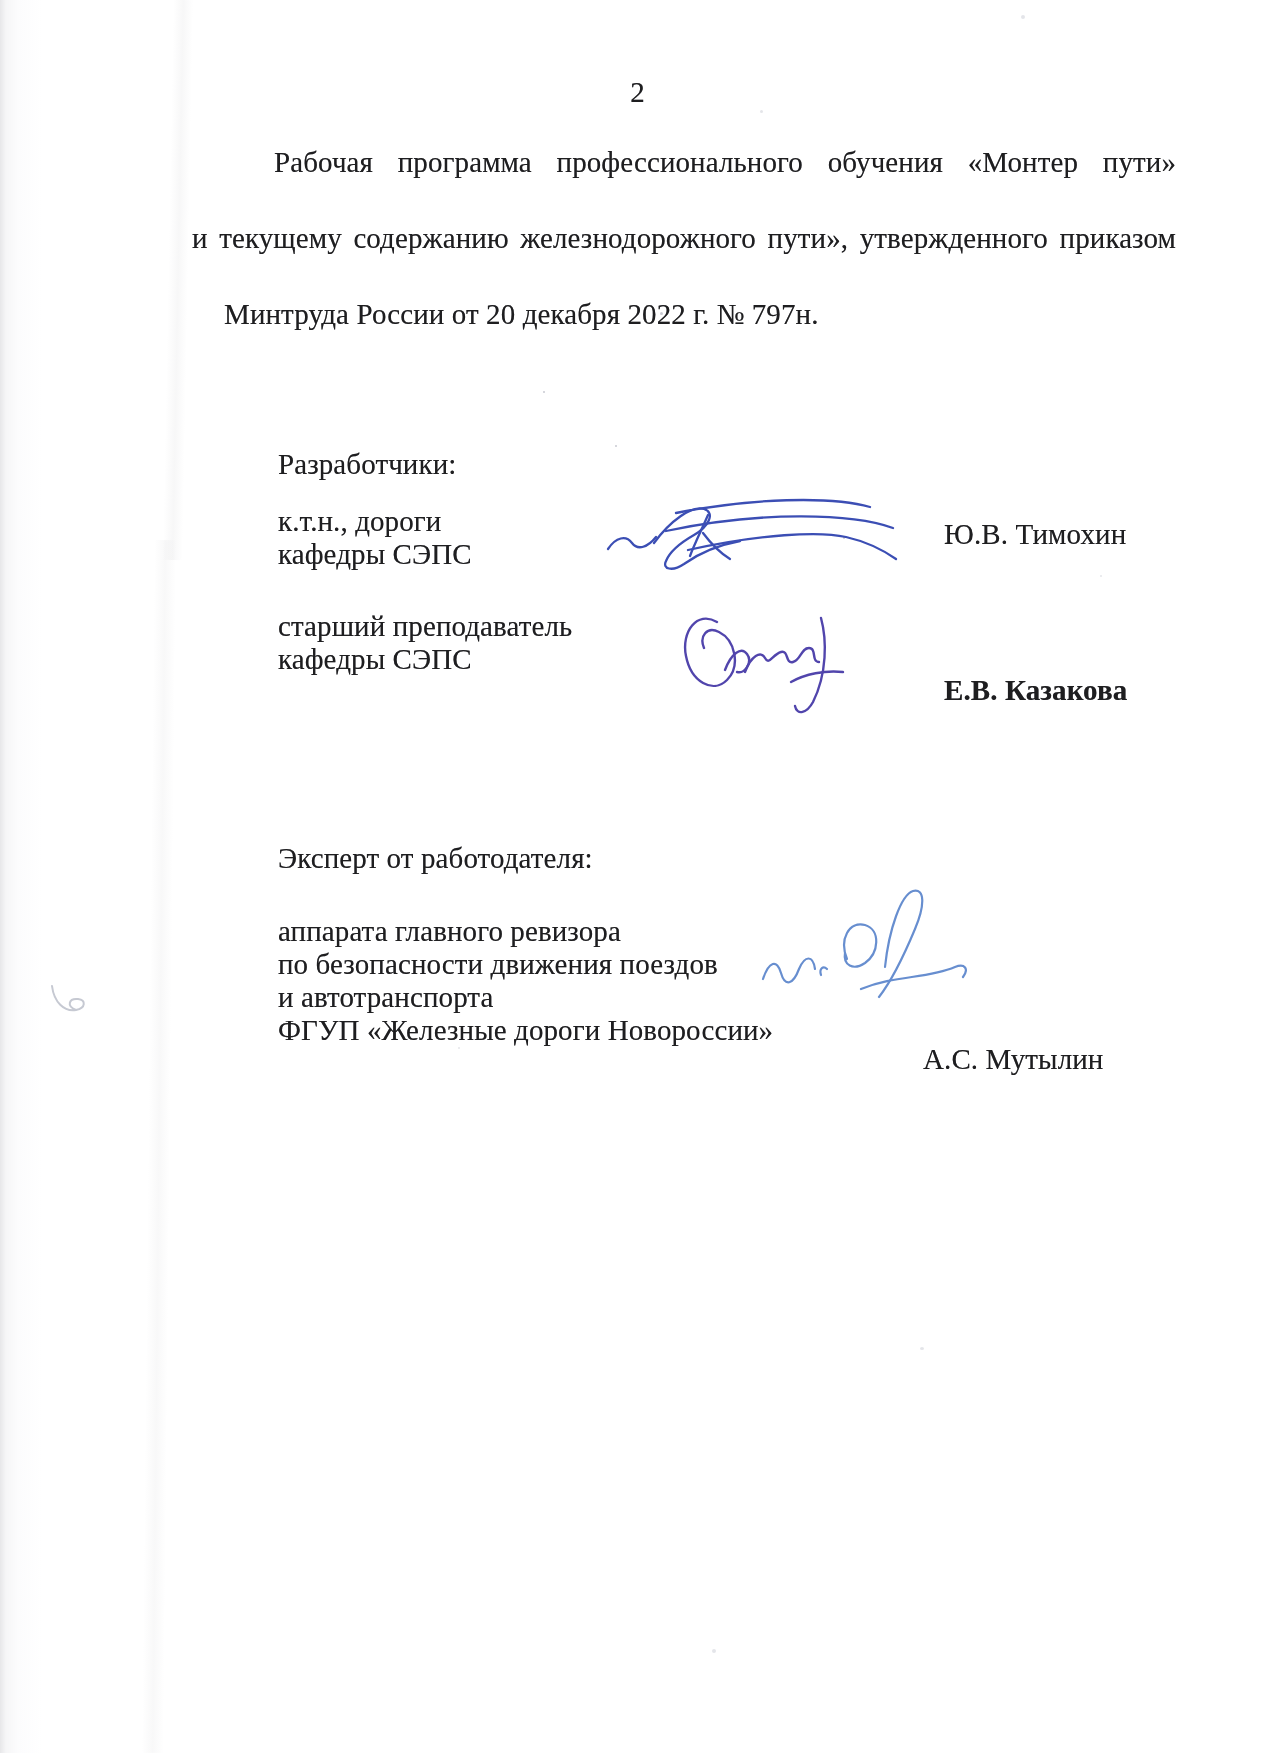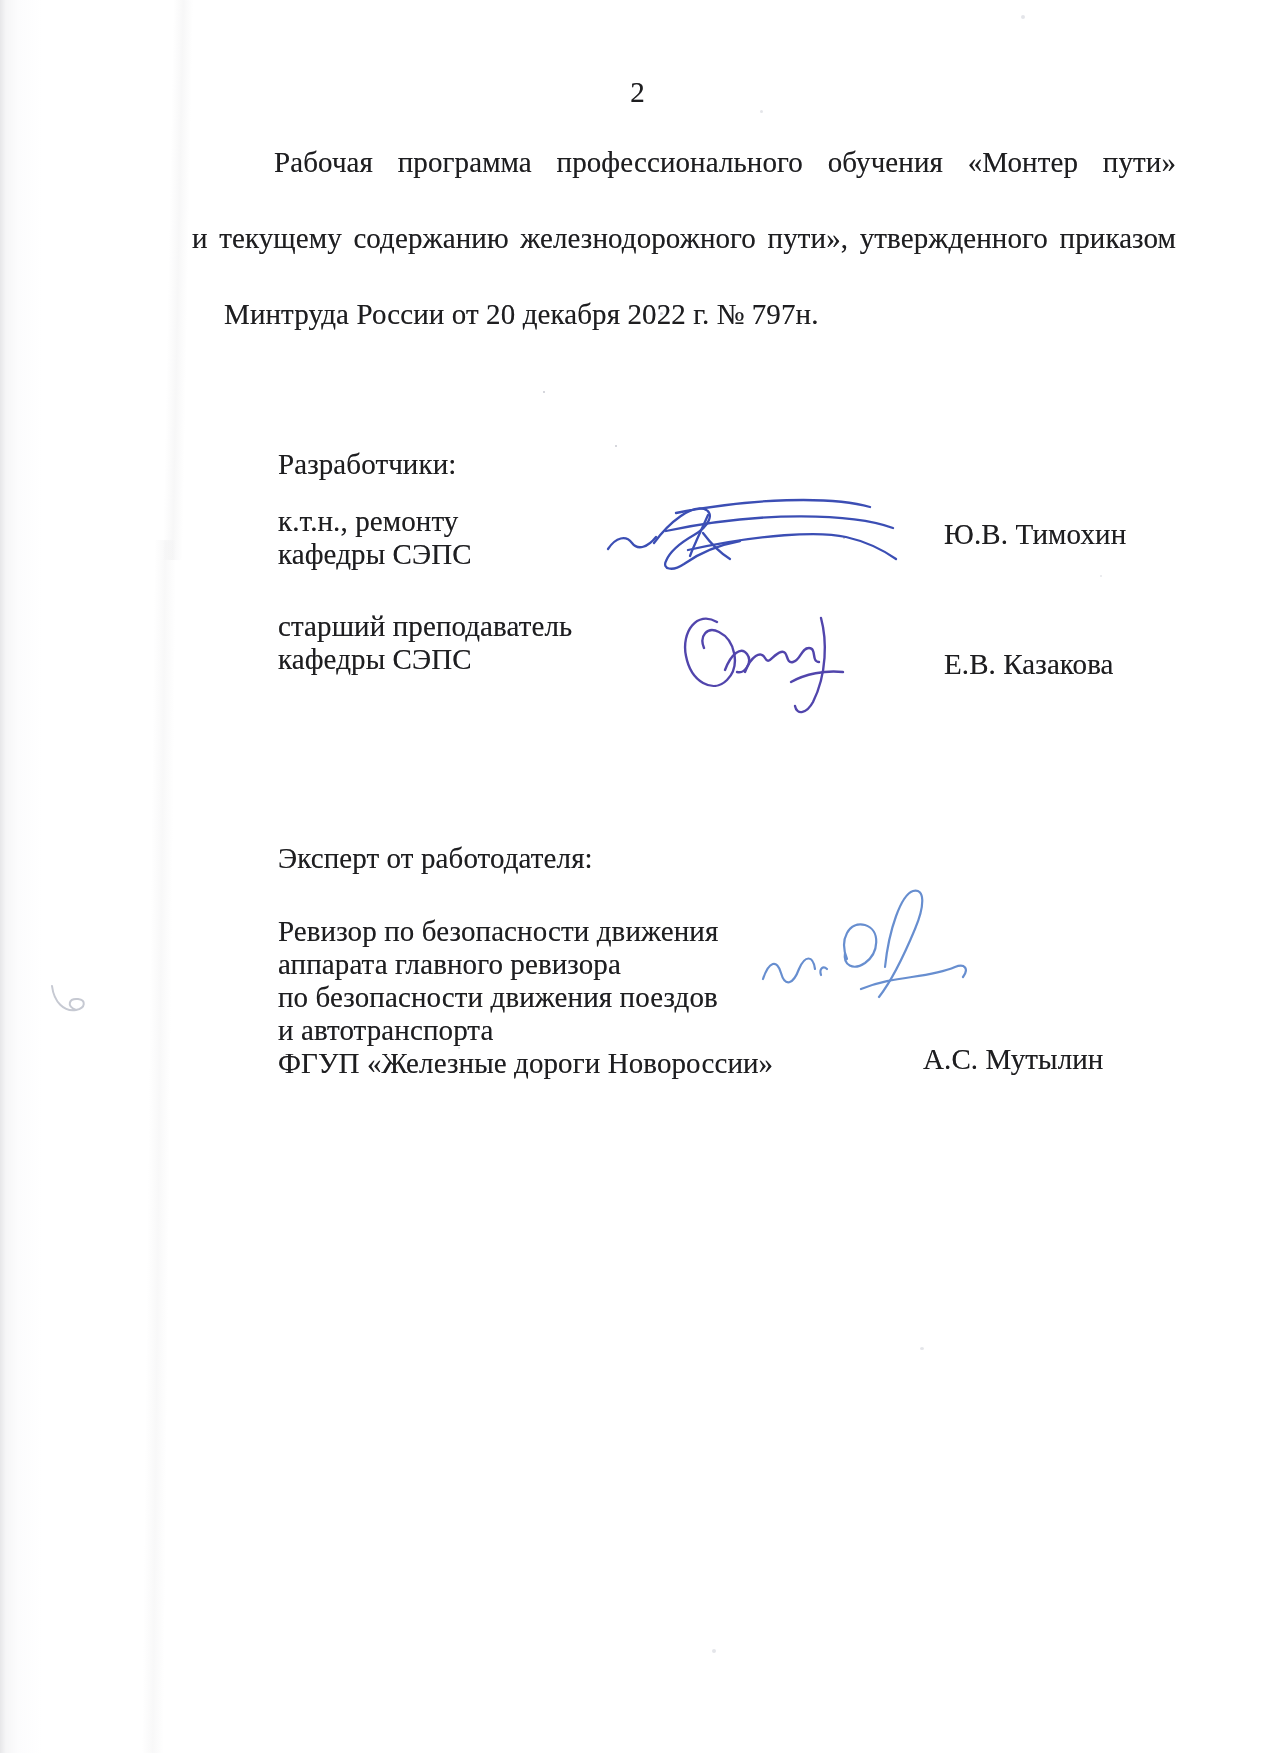--- a/index.html
+++ b/index.html
@@ -56,21 +56,21 @@
 
   <div class="para txt">
     <div class="pline first">Рабочая программа профессионального обучения «Монтер пути»</div>
     <div class="pline">и текущему содержанию железнодорожного пути», утвержденного приказом</div>
     <div class="pline last">Минтруда России от 20 декабря 2022 г. № 797н.</div>
   </div>
 
   <div class="txt lbl" style="top:448px;">Разработчики:</div>
 
   <div class="txt lbl" style="top:505px;">
-    <div>к.т.н., ремонту</div>
+    <div>к.т.н., дороги</div>
     <div>кафедры СЭПС</div>
   </div>
   <svg class="sig" style="left:600px;top:487px;" width="300" height="90" viewBox="0 0 300 90">
     <g stroke="#2b3fae" stroke-width="2.3" opacity="0.92">
       <path d="M8,62 C16,50 26,48 32,56 C38,64 48,60 56,50"></path>
       <path d="M54,56 C70,34 92,18 104,22 C116,26 108,40 94,48 C80,56 70,64 66,74 C62,82 72,85 84,77 C98,67 118,58 140,54"></path>
       <path d="M76,26 C150,11 232,9 270,20"></path>
       <path d="M66,44 C160,24 252,26 293,41"></path>
       <path d="M88,63 C160,47 220,44 246,50 C268,55 283,63 296,72"></path>
       <path d="M108,28 C101,44 94,58 90,69"></path>
@@ -85,26 +85,25 @@
   </div>
   <svg class="sig" style="left:673px;top:592px;" width="175" height="125" viewBox="0 0 175 125">
     <g stroke="#4336a6" stroke-width="2.4" opacity="0.92">
       <path d="M44,30 C24,18 8,40 13,64 C18,90 40,102 54,88 C68,74 62,48 46,40 C34,34 26,44 31,56"></path>
       <path d="M52,78 C58,62 68,54 74,62 C80,70 72,82 64,80"></path>
       <path d="M72,80 C78,64 88,58 92,66 C96,74 100,62 108,60 C116,58 112,72 120,70 C128,68 128,56 136,56 C144,56 138,70 146,70"></path>
       <path d="M148,26 C154,48 154,82 140,110 C134,121 124,124 122,114"></path>
       <path d="M118,90 C132,82 152,78 170,80"></path>
     </g>
   </svg>
-  <div class="txt nm" style="top:648px;">Е.В. Казакова</div>
+  <div class="txt nm" style="top:674px;font-weight:bold;">Е.В. Казакова</div>
 
   <div class="txt lbl" style="top:842px;">Эксперт от работодателя:</div>
 
   <div class="txt lbl" style="top:915px;">
-    <div>Ревизор по безопасности движения</div>
     <div>аппарата главного ревизора</div>
     <div>по безопасности движения поездов</div>
     <div>и автотранспорта</div>
     <div>ФГУП «Железные дороги Новороссии»</div>
   </div>
   <svg class="sig" style="left:755px;top:865px;" width="230" height="150" viewBox="0 0 230 150">
     <g stroke="#5b85cc" stroke-width="2.2" opacity="0.92">
       <path d="M8,114 C14,96 22,94 26,108 C30,122 38,120 44,104 C50,90 58,90 60,104"></path>
       <path d="M66,110 C64,104 68,100 72,104"></path>
       <path d="M92,94 C84,74 94,56 110,60 C126,65 124,88 110,98 C98,106 88,100 90,88"></path>

